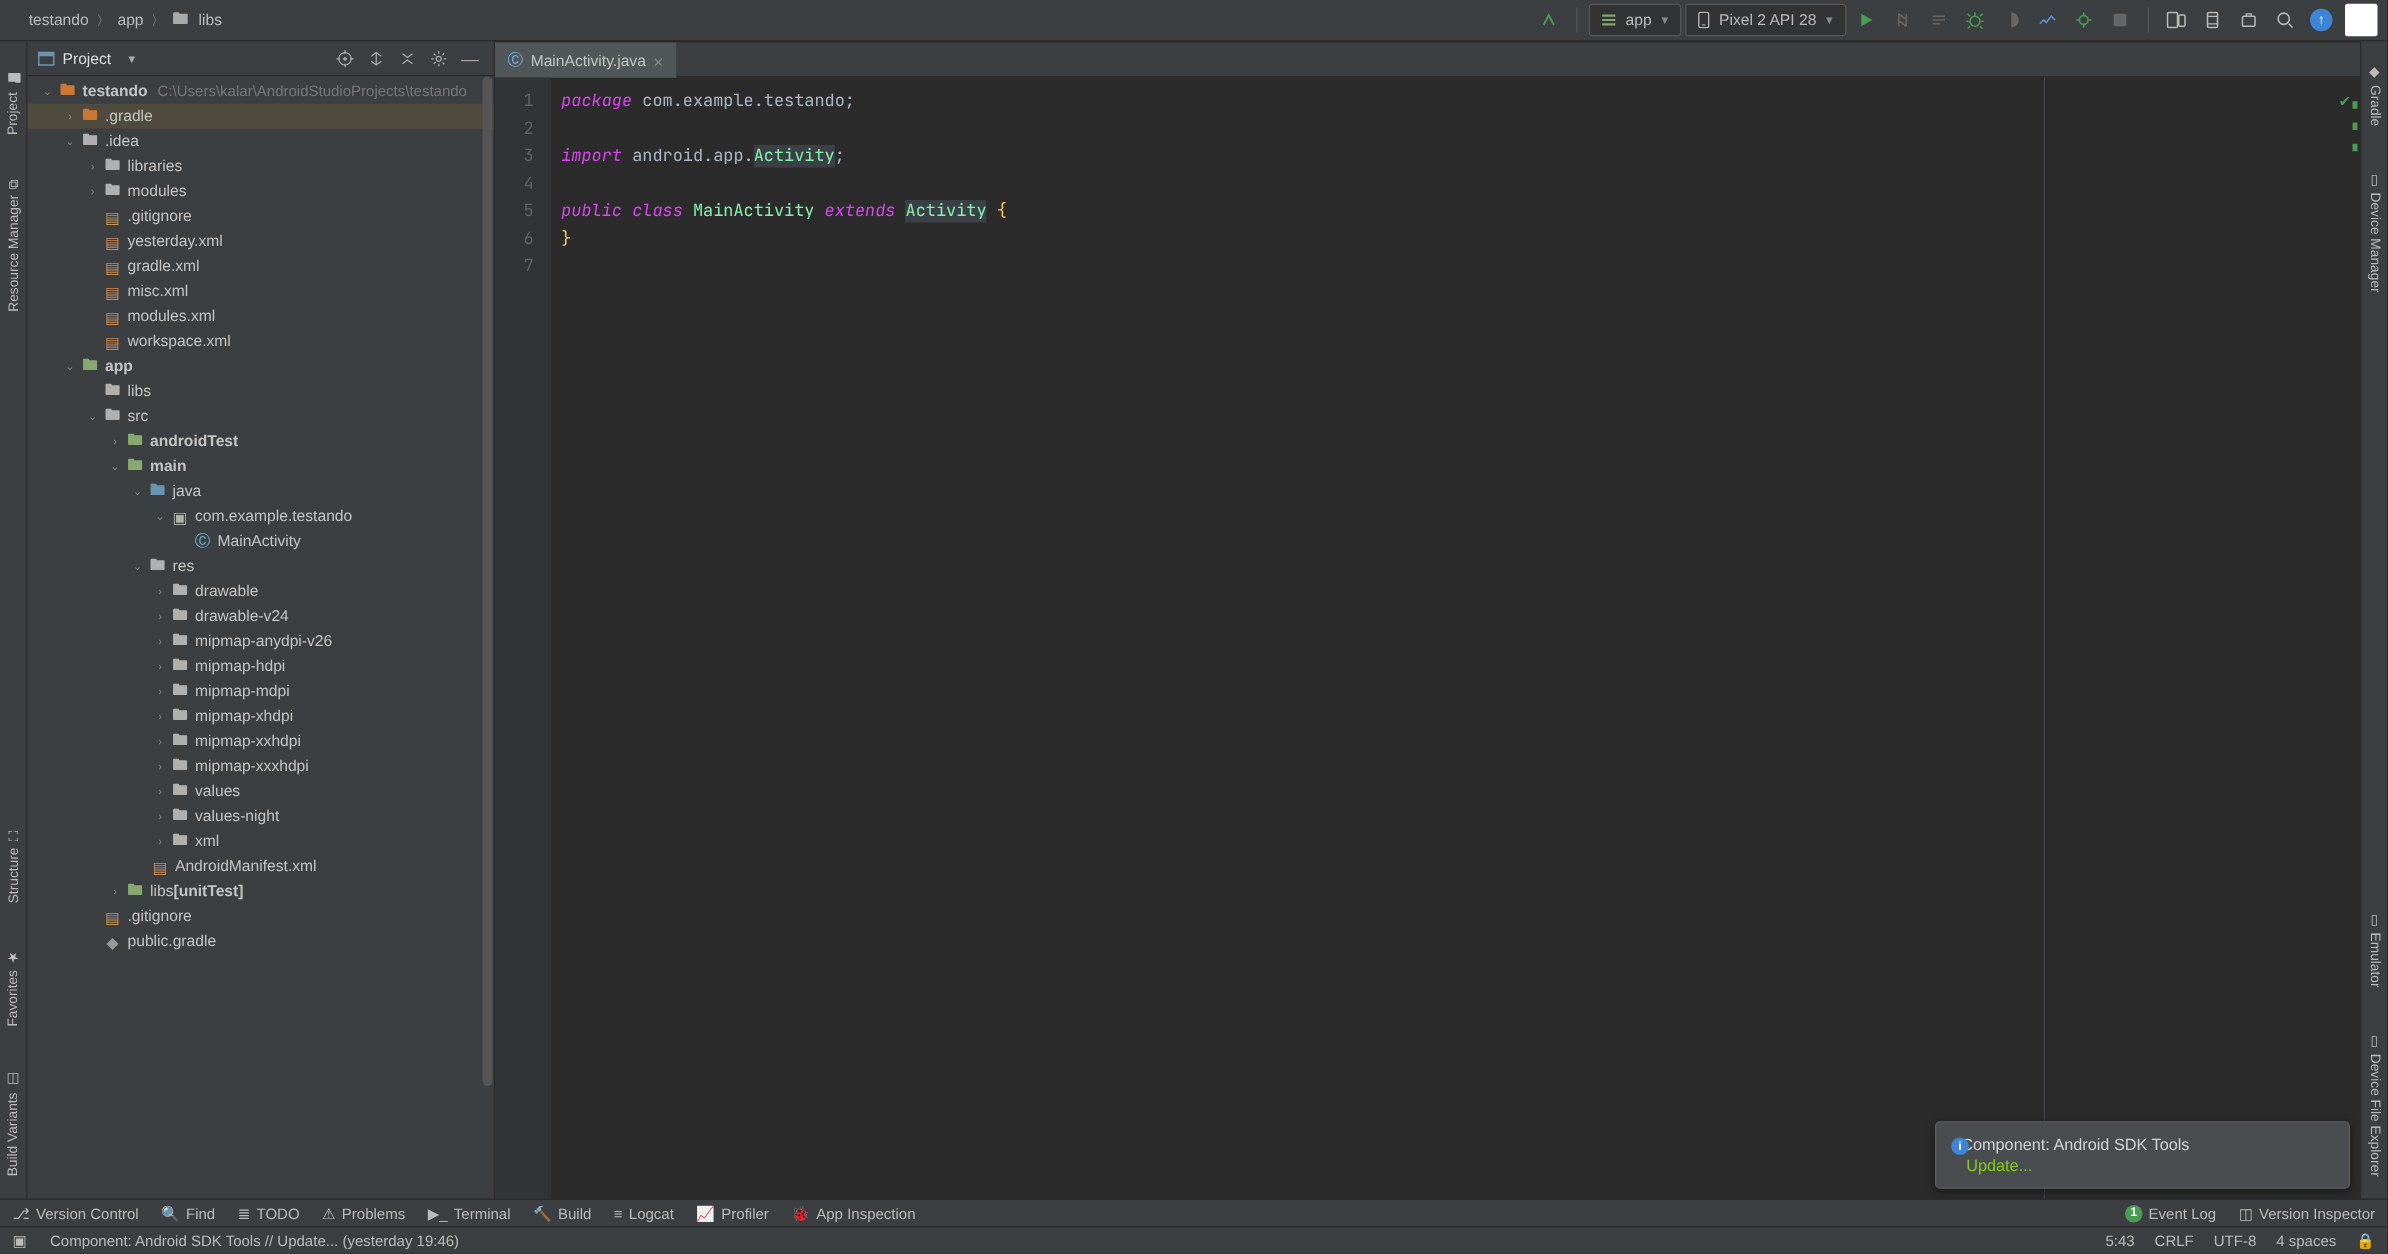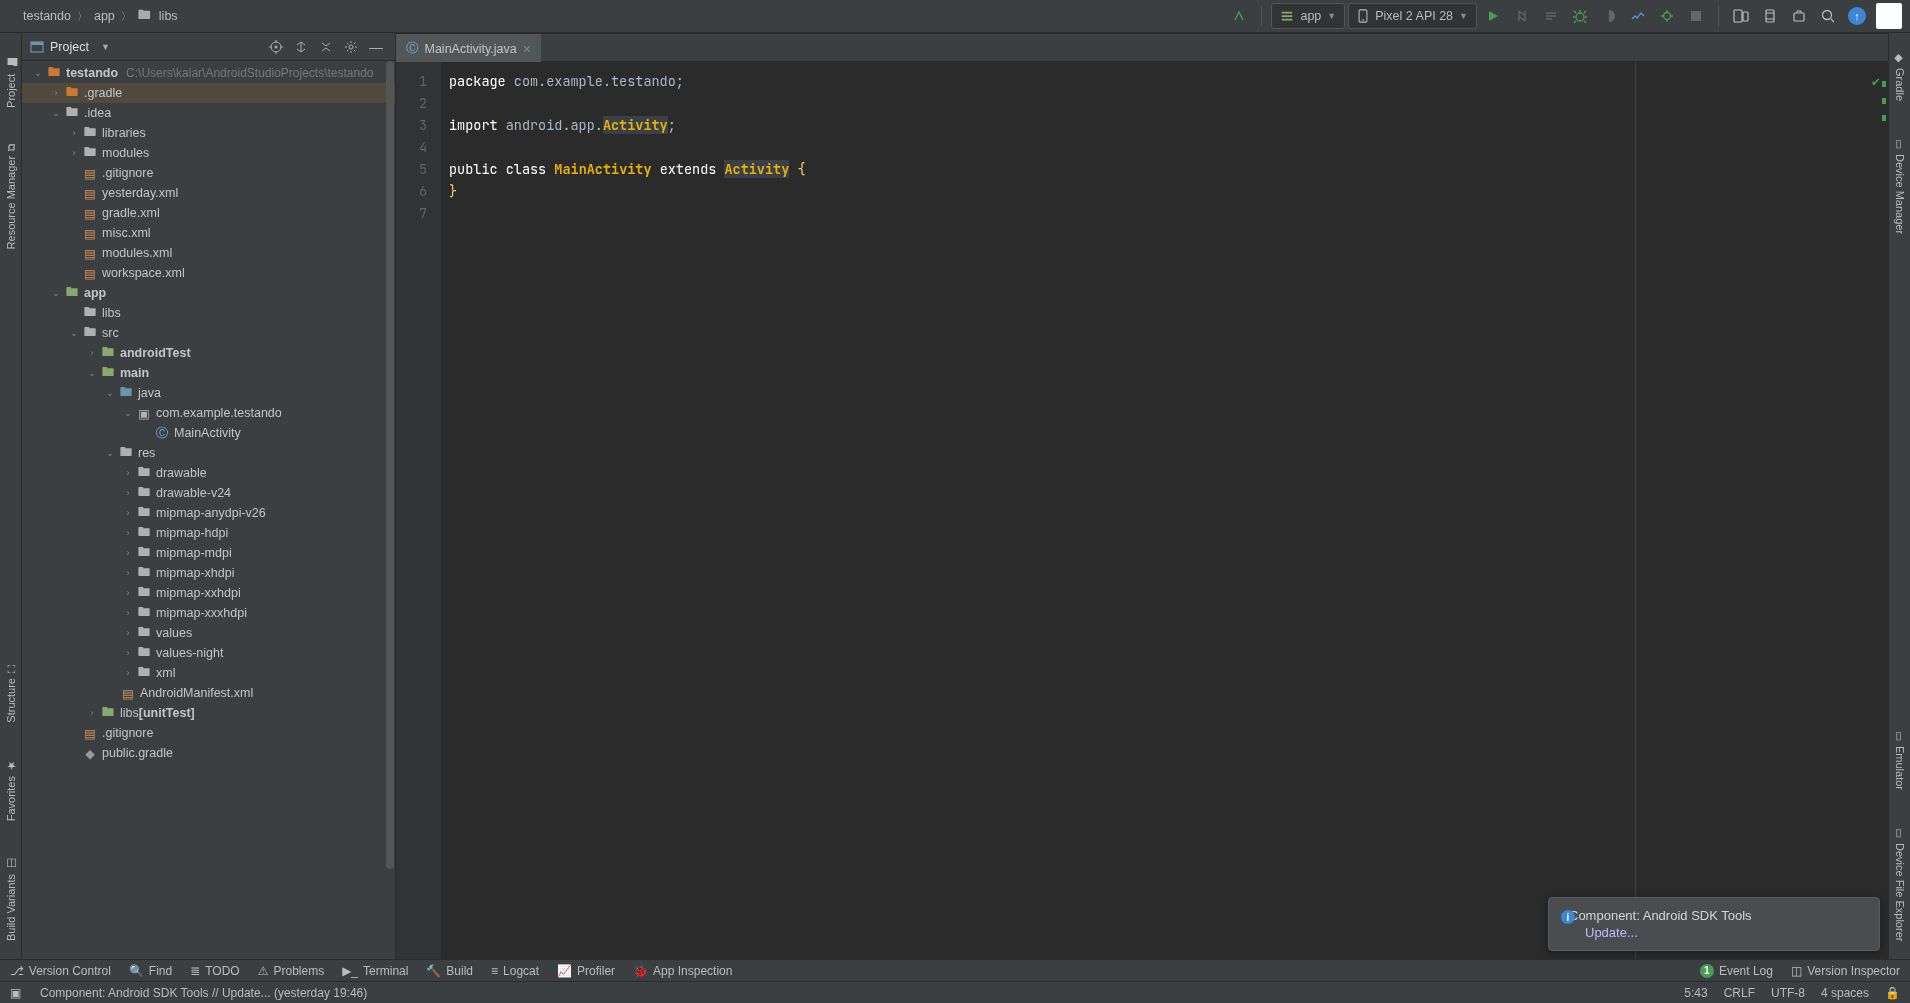--- a/index.html
+++ b/index.html
@@ -118,41 +118,41 @@
   font-family: "JetBrains Mono","Consolas",monospace;
   font-size:13.5px; line-height:22px;
 }
 .gutter {
   width:45px; text-align:right; color:#606366;
   padding:8px 14px 0 0; background:#313335; user-select:none;
 }
 .gutter div { height:22px; }
 .code-body { padding:8px 0 0 8px; position:relative; }
 .code-body pre { margin:0; font-family:inherit; }
-.tok-kw { color:#ffffff; }
+.tok-kw { color:#d946ef;font-style:italic; }
 .tok-pkg  { color:#a9b7c6; }
-.tok-cls { color:#eab308;font-weight:bold; }
+.tok-cls { color:#86efac; }
 .tok-hl   { background:#3a4045; }
 .tok-brace{ color:#ffc66d; }
 .code-divider { position:absolute; left:1239px; top:0; bottom:0; width:1px; background:#414548; }
 .check { position:absolute; right:8px; top:8px; color:#499c54; }
 .gutter-line-marks { position:absolute; right:2px; top:8px; width:4px;}
 .gutter-line-marks div { width:4px; height:6px; background:#499c54; margin:11px 0;}
 
 .popup {
   position:absolute; right:8px; bottom:8px;
   background:#4a4d4f; border:1px solid #5a5d5f; border-radius:4px;
   padding:10px 16px; width:332px; color:#d4d4d4; font-size:13px;
   box-shadow:0 2px 8px rgba(0,0,0,.4);
 }
 .popup .info-ico { position:absolute; left:12px; top:12px; width:14px; height:14px;
   border-radius:50%; background:#3e86d5; color:#fff; font-size:10px;
   display:flex; align-items:center; justify-content:center; font-weight:bold;}
 .popup .title { margin-left:4px; }
-.popup .link  { margin-left:20px; color:#c4b5fd; cursor:pointer; margin-top:2px; display:inline-block;}
+.popup .link  { margin-left:8px; color:#84cc16; cursor:pointer; margin-top:2px; display:inline-block;}
 
 .bottom-bar {
   height:22px; background:#3c3f41; border-top:1px solid #2b2b2b;
   display:flex; align-items:center; padding:0 10px; gap:18px;
   color:#bbb; font-size:12px;
 }
 .bottom-bar .item { display:flex; align-items:center; gap:5px; cursor:pointer; }
 .bottom-bar .spacer { flex:1; }
 .badge-green { background:#499c54; color:#fff; border-radius:50%; width:14px;height:14px;
   display:flex;align-items:center;justify-content:center;font-size:10px;font-weight:bold;}

